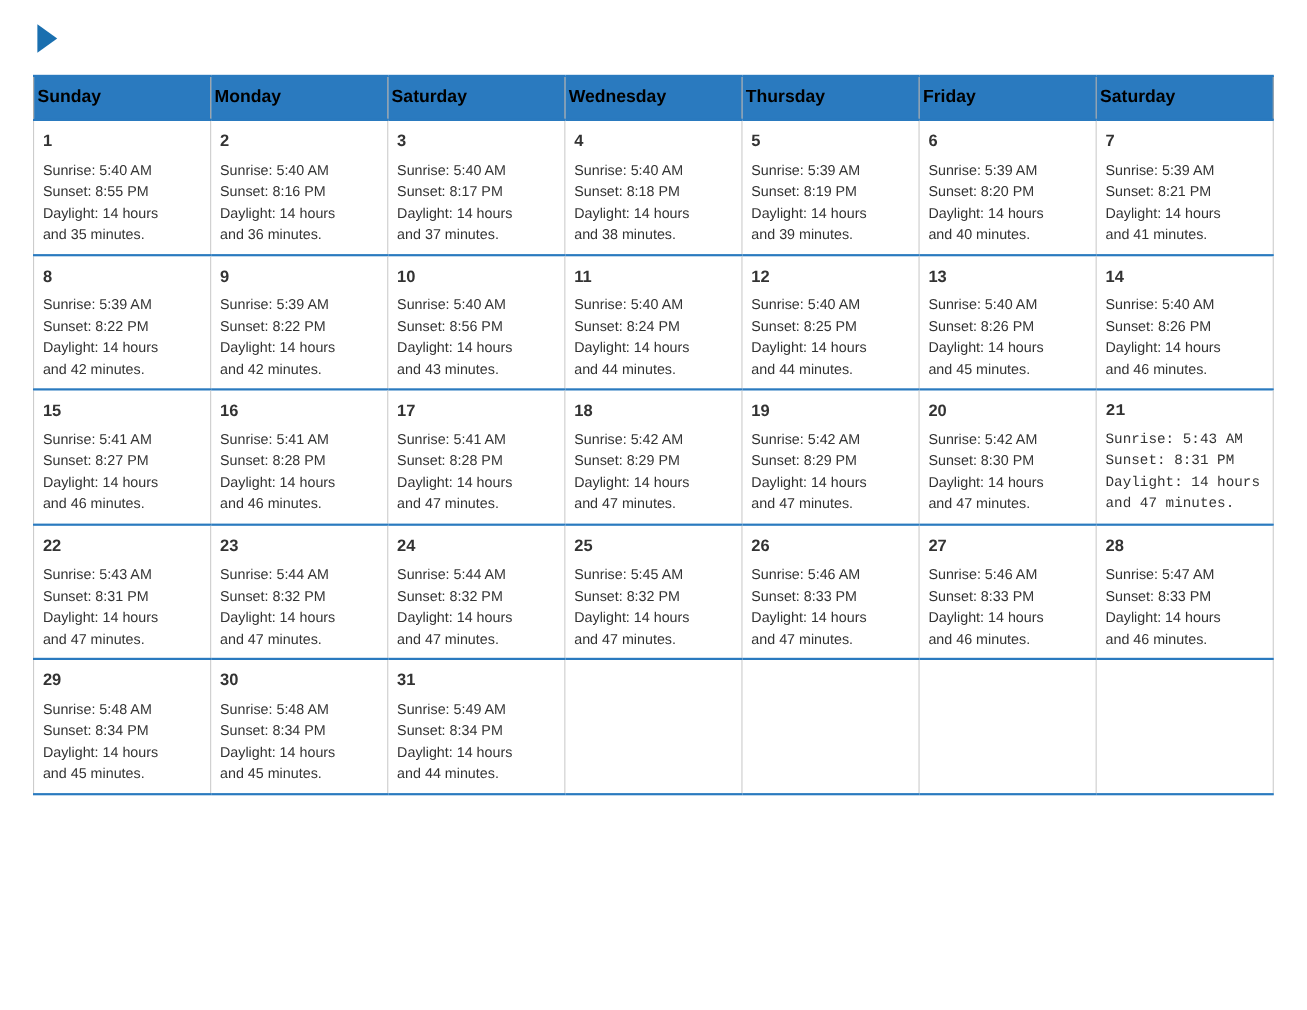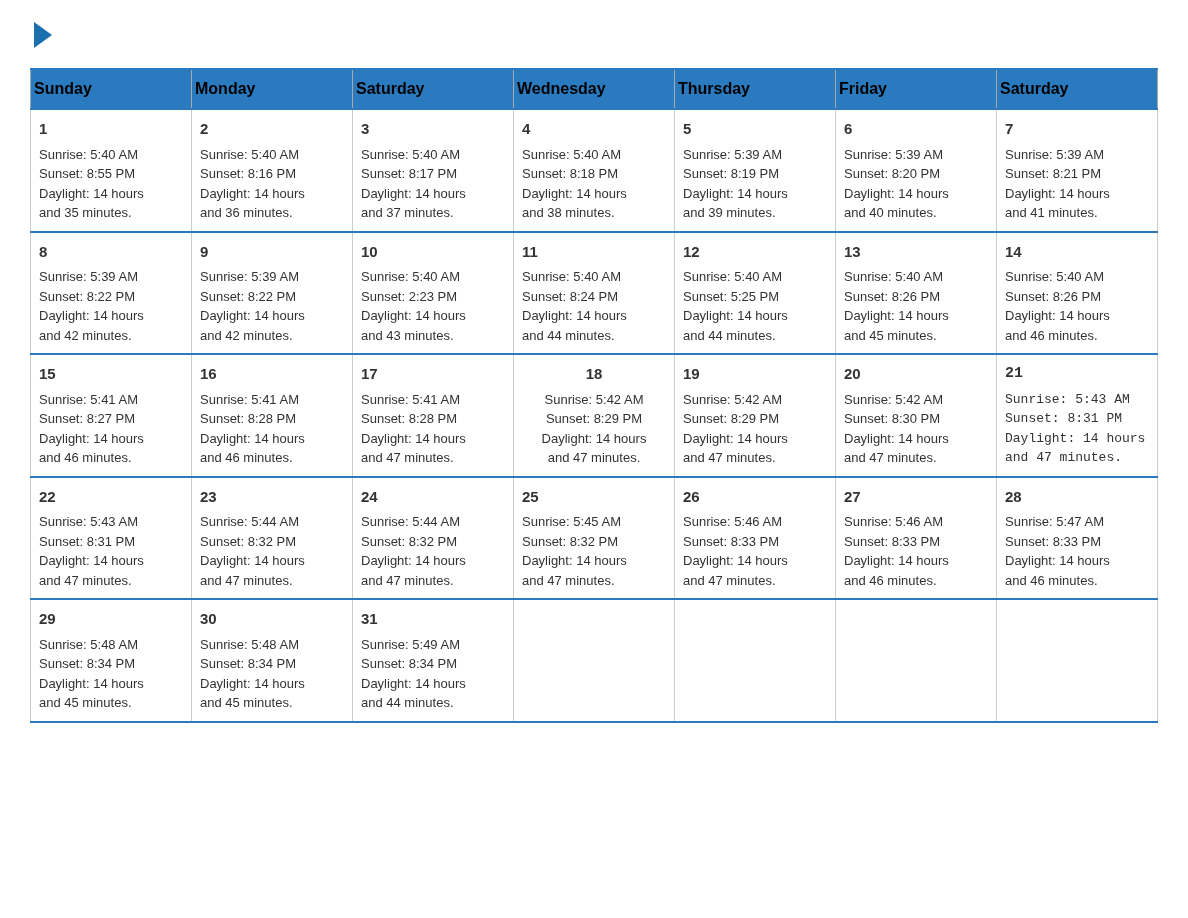--- a/index.html
+++ b/index.html
@@ -158,31 +158,31 @@
         <td><span class="day-number">2</span><span>Sunrise: 5:40 AM</span><br><span>Sunset: 8:16 PM</span><br><span>Daylight: 14 hours</span><br><span>and 36 minutes.</span></td>
         <td><span class="day-number">3</span><span>Sunrise: 5:40 AM</span><br><span>Sunset: 8:17 PM</span><br><span>Daylight: 14 hours</span><br><span>and 37 minutes.</span></td>
         <td><span class="day-number">4</span><span>Sunrise: 5:40 AM</span><br><span>Sunset: 8:18 PM</span><br><span>Daylight: 14 hours</span><br><span>and 38 minutes.</span></td>
         <td><span class="day-number">5</span><span>Sunrise: 5:39 AM</span><br><span>Sunset: 8:19 PM</span><br><span>Daylight: 14 hours</span><br><span>and 39 minutes.</span></td>
         <td><span class="day-number">6</span><span>Sunrise: 5:39 AM</span><br><span>Sunset: 8:20 PM</span><br><span>Daylight: 14 hours</span><br><span>and 40 minutes.</span></td>
         <td><span class="day-number">7</span><span>Sunrise: 5:39 AM</span><br><span>Sunset: 8:21 PM</span><br><span>Daylight: 14 hours</span><br><span>and 41 minutes.</span></td>
       </tr>
       <tr>
         <td style="border-top: 2px solid rgb(42, 122, 191);"><span class="day-number">8</span><span>Sunrise: 5:39 AM</span><br><span>Sunset: 8:22 PM</span><br><span>Daylight: 14 hours</span><br><span>and 42 minutes.</span></td>
         <td style="border-top: 2px solid rgb(42, 122, 191);"><span class="day-number">9</span><span>Sunrise: 5:39 AM</span><br><span>Sunset: 8:22 PM</span><br><span>Daylight: 14 hours</span><br><span>and 42 minutes.</span></td>
-        <td style="border-top: 2px solid rgb(42, 122, 191);"><span class="day-number">10</span><span>Sunrise: 5:40 AM</span><br><span>Sunset: 2:23 PM</span><br><span>Daylight: 14 hours</span><br><span>and 43 minutes.</span></td>
+        <td style="border-top: 2px solid rgb(42, 122, 191);"><span class="day-number">10</span><span>Sunrise: 5:40 AM</span><br><span>Sunset: 8:56 PM</span><br><span>Daylight: 14 hours</span><br><span>and 43 minutes.</span></td>
         <td style="border-top: 2px solid rgb(42, 122, 191);"><span class="day-number">11</span><span>Sunrise: 5:40 AM</span><br><span>Sunset: 8:24 PM</span><br><span>Daylight: 14 hours</span><br><span>and 44 minutes.</span></td>
-        <td style="border-top: 2px solid rgb(42, 122, 191);"><span class="day-number">12</span><span>Sunrise: 5:40 AM</span><br><span>Sunset: 5:25 PM</span><br><span>Daylight: 14 hours</span><br><span>and 44 minutes.</span></td>
+        <td style="border-top: 2px solid rgb(42, 122, 191);"><span class="day-number">12</span><span>Sunrise: 5:40 AM</span><br><span>Sunset: 8:25 PM</span><br><span>Daylight: 14 hours</span><br><span>and 44 minutes.</span></td>
         <td style="border-top: 2px solid rgb(42, 122, 191);"><span class="day-number">13</span><span>Sunrise: 5:40 AM</span><br><span>Sunset: 8:26 PM</span><br><span>Daylight: 14 hours</span><br><span>and 45 minutes.</span></td>
         <td style="border-top: 2px solid rgb(42, 122, 191); border-radius: 12px;"><span class="day-number">14</span><span>Sunrise: 5:40 AM</span><br><span>Sunset: 8:26 PM</span><br><span>Daylight: 14 hours</span><br><span>and 46 minutes.</span></td>
       </tr>
       <tr>
         <td style="border-top: 2px solid rgb(42, 122, 191);"><span class="day-number">15</span><span>Sunrise: 5:41 AM</span><br><span>Sunset: 8:27 PM</span><br><span>Daylight: 14 hours</span><br><span>and 46 minutes.</span></td>
         <td style="border-top: 2px solid rgb(42, 122, 191);"><span class="day-number">16</span><span>Sunrise: 5:41 AM</span><br><span>Sunset: 8:28 PM</span><br><span>Daylight: 14 hours</span><br><span>and 46 minutes.</span></td>
         <td style="border-top: 2px solid rgb(42, 122, 191);"><span class="day-number">17</span><span>Sunrise: 5:41 AM</span><br><span>Sunset: 8:28 PM</span><br><span>Daylight: 14 hours</span><br><span>and 47 minutes.</span></td>
-        <td style="border-top: 2px solid rgb(42, 122, 191); text-align: center;"><span class="day-number">18</span><span>Sunrise: 5:42 AM</span><br><span>Sunset: 8:29 PM</span><br><span>Daylight: 14 hours</span><br><span>and 47 minutes.</span></td>
+        <td style="border-top: 2px solid rgb(42, 122, 191);"><span class="day-number">18</span><span>Sunrise: 5:42 AM</span><br><span>Sunset: 8:29 PM</span><br><span>Daylight: 14 hours</span><br><span>and 47 minutes.</span></td>
         <td style="border-top: 2px solid rgb(42, 122, 191);"><span class="day-number">19</span><span>Sunrise: 5:42 AM</span><br><span>Sunset: 8:29 PM</span><br><span>Daylight: 14 hours</span><br><span>and 47 minutes.</span></td>
         <td style="border-top: 2px solid rgb(42, 122, 191);"><span class="day-number">20</span><span>Sunrise: 5:42 AM</span><br><span>Sunset: 8:30 PM</span><br><span>Daylight: 14 hours</span><br><span>and 47 minutes.</span></td>
         <td style="border-top: 2px solid rgb(42, 122, 191); font-family: Liberation Mono, monospace;"><span class="day-number">21</span><span>Sunrise: 5:43 AM</span><br><span>Sunset: 8:31 PM</span><br><span>Daylight: 14 hours</span><br><span>and 47 minutes.</span></td>
       </tr>
       <tr>
         <td style="border-top: 2px solid rgb(42, 122, 191);"><span class="day-number">22</span><span>Sunrise: 5:43 AM</span><br><span>Sunset: 8:31 PM</span><br><span>Daylight: 14 hours</span><br><span>and 47 minutes.</span></td>
         <td style="border-top: 2px solid rgb(42, 122, 191);"><span class="day-number">23</span><span>Sunrise: 5:44 AM</span><br><span>Sunset: 8:32 PM</span><br><span>Daylight: 14 hours</span><br><span>and 47 minutes.</span></td>
         <td style="border-top: 2px solid rgb(42, 122, 191);"><span class="day-number">24</span><span>Sunrise: 5:44 AM</span><br><span>Sunset: 8:32 PM</span><br><span>Daylight: 14 hours</span><br><span>and 47 minutes.</span></td>
         <td style="border-top: 2px solid rgb(42, 122, 191);"><span class="day-number">25</span><span>Sunrise: 5:45 AM</span><br><span>Sunset: 8:32 PM</span><br><span>Daylight: 14 hours</span><br><span>and 47 minutes.</span></td>
         <td style="border-top: 2px solid rgb(42, 122, 191);"><span class="day-number">26</span><span>Sunrise: 5:46 AM</span><br><span>Sunset: 8:33 PM</span><br><span>Daylight: 14 hours</span><br><span>and 47 minutes.</span></td>

